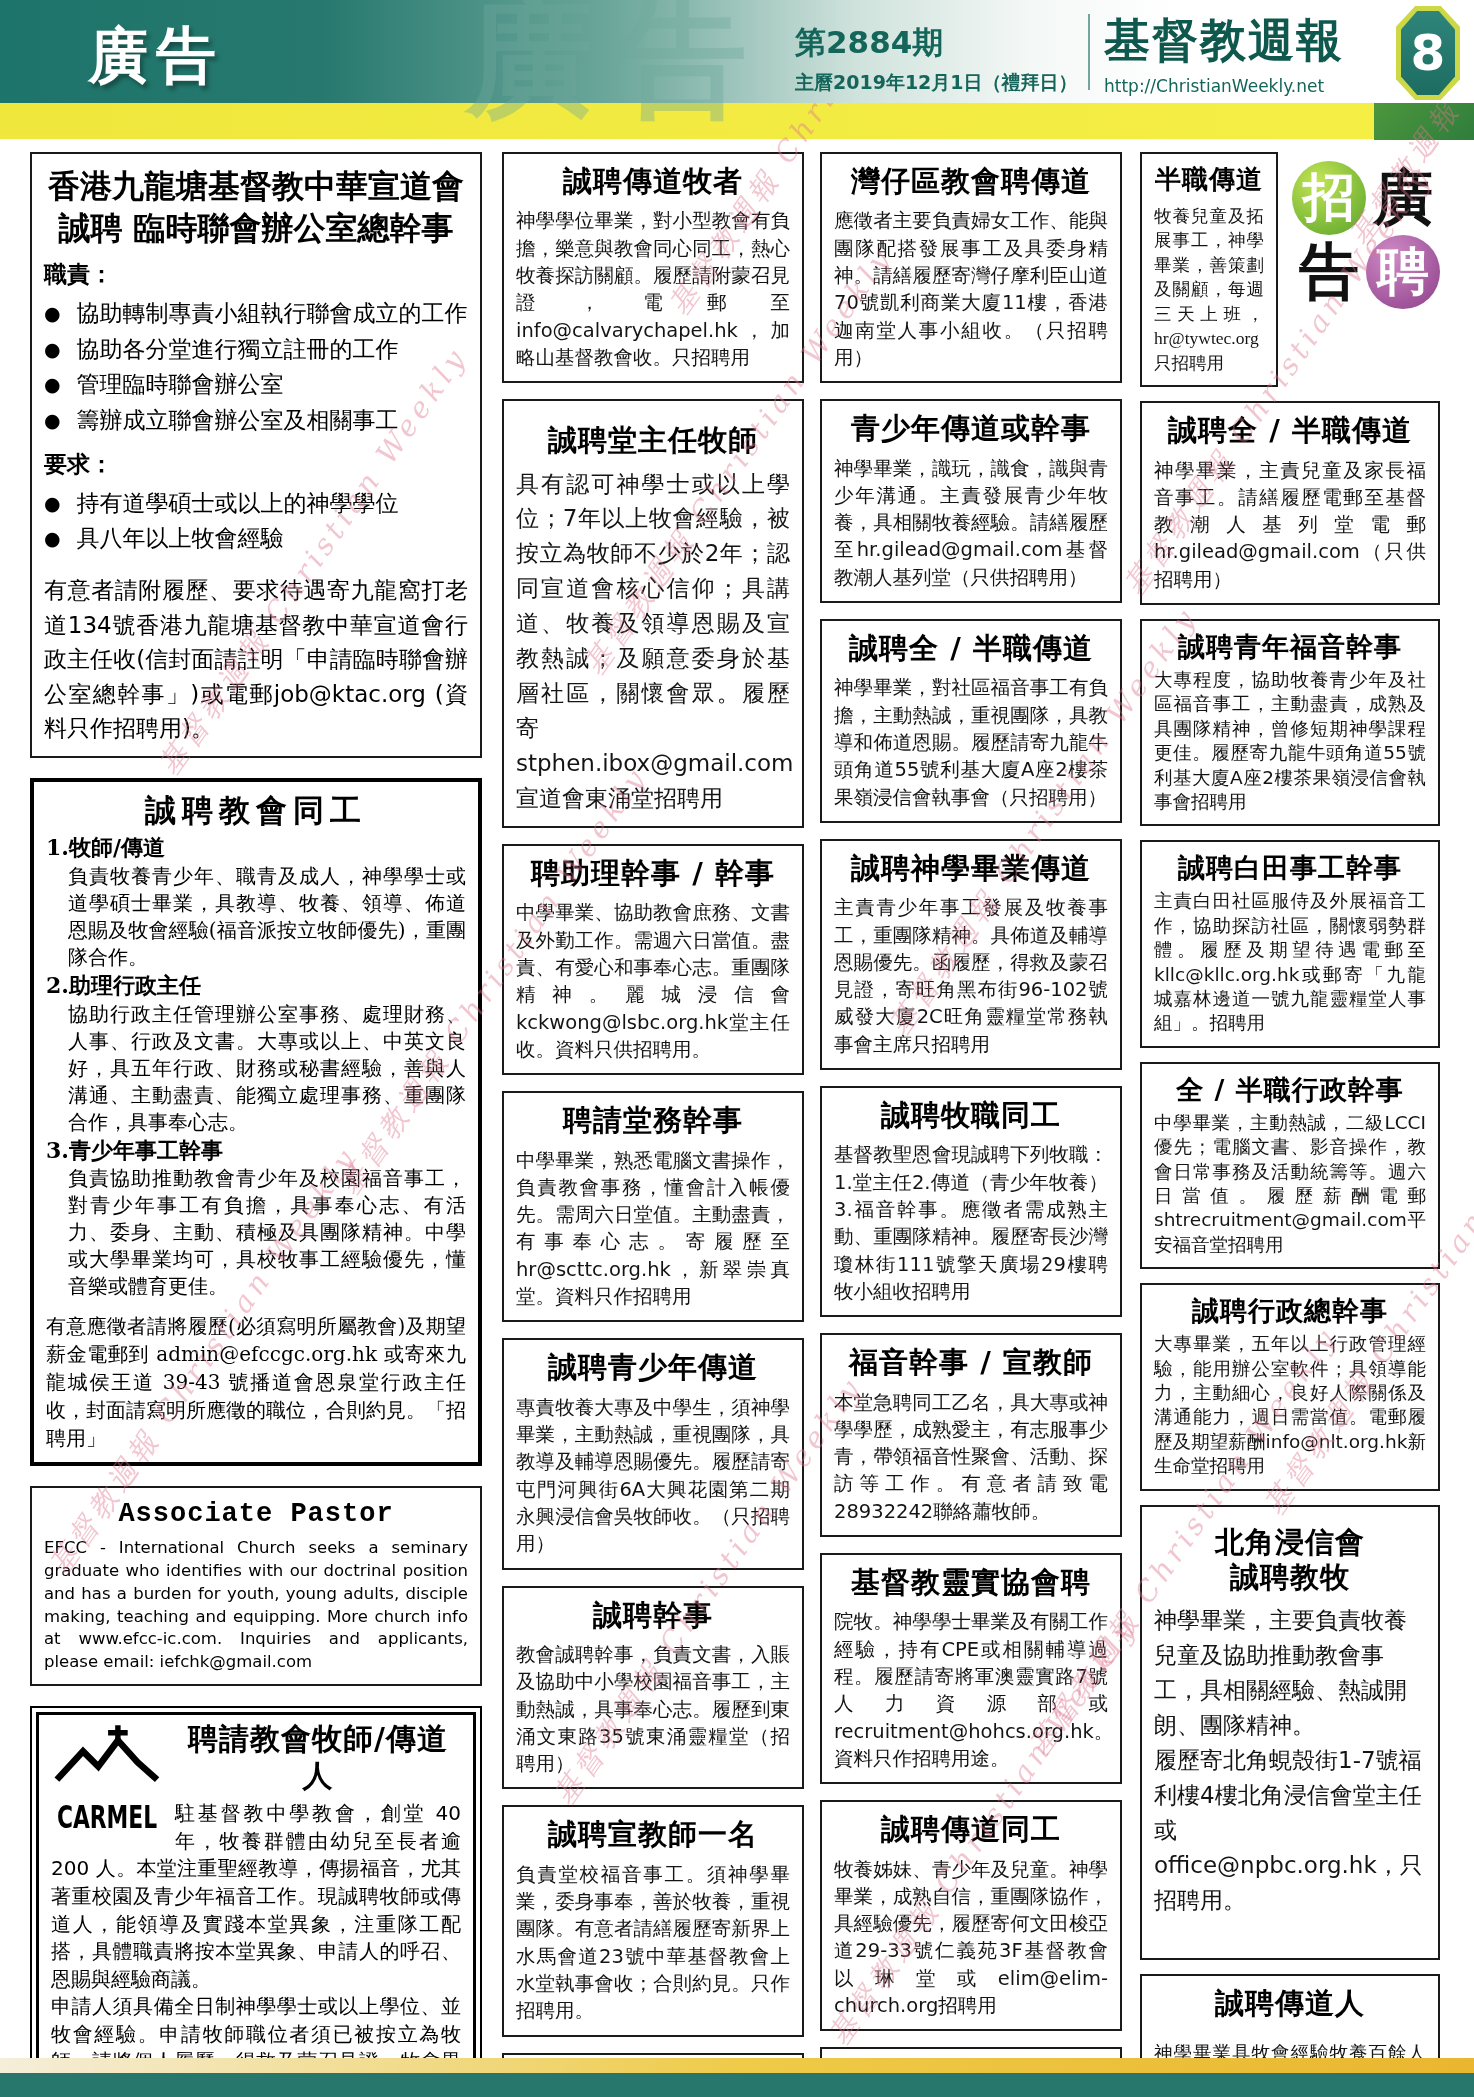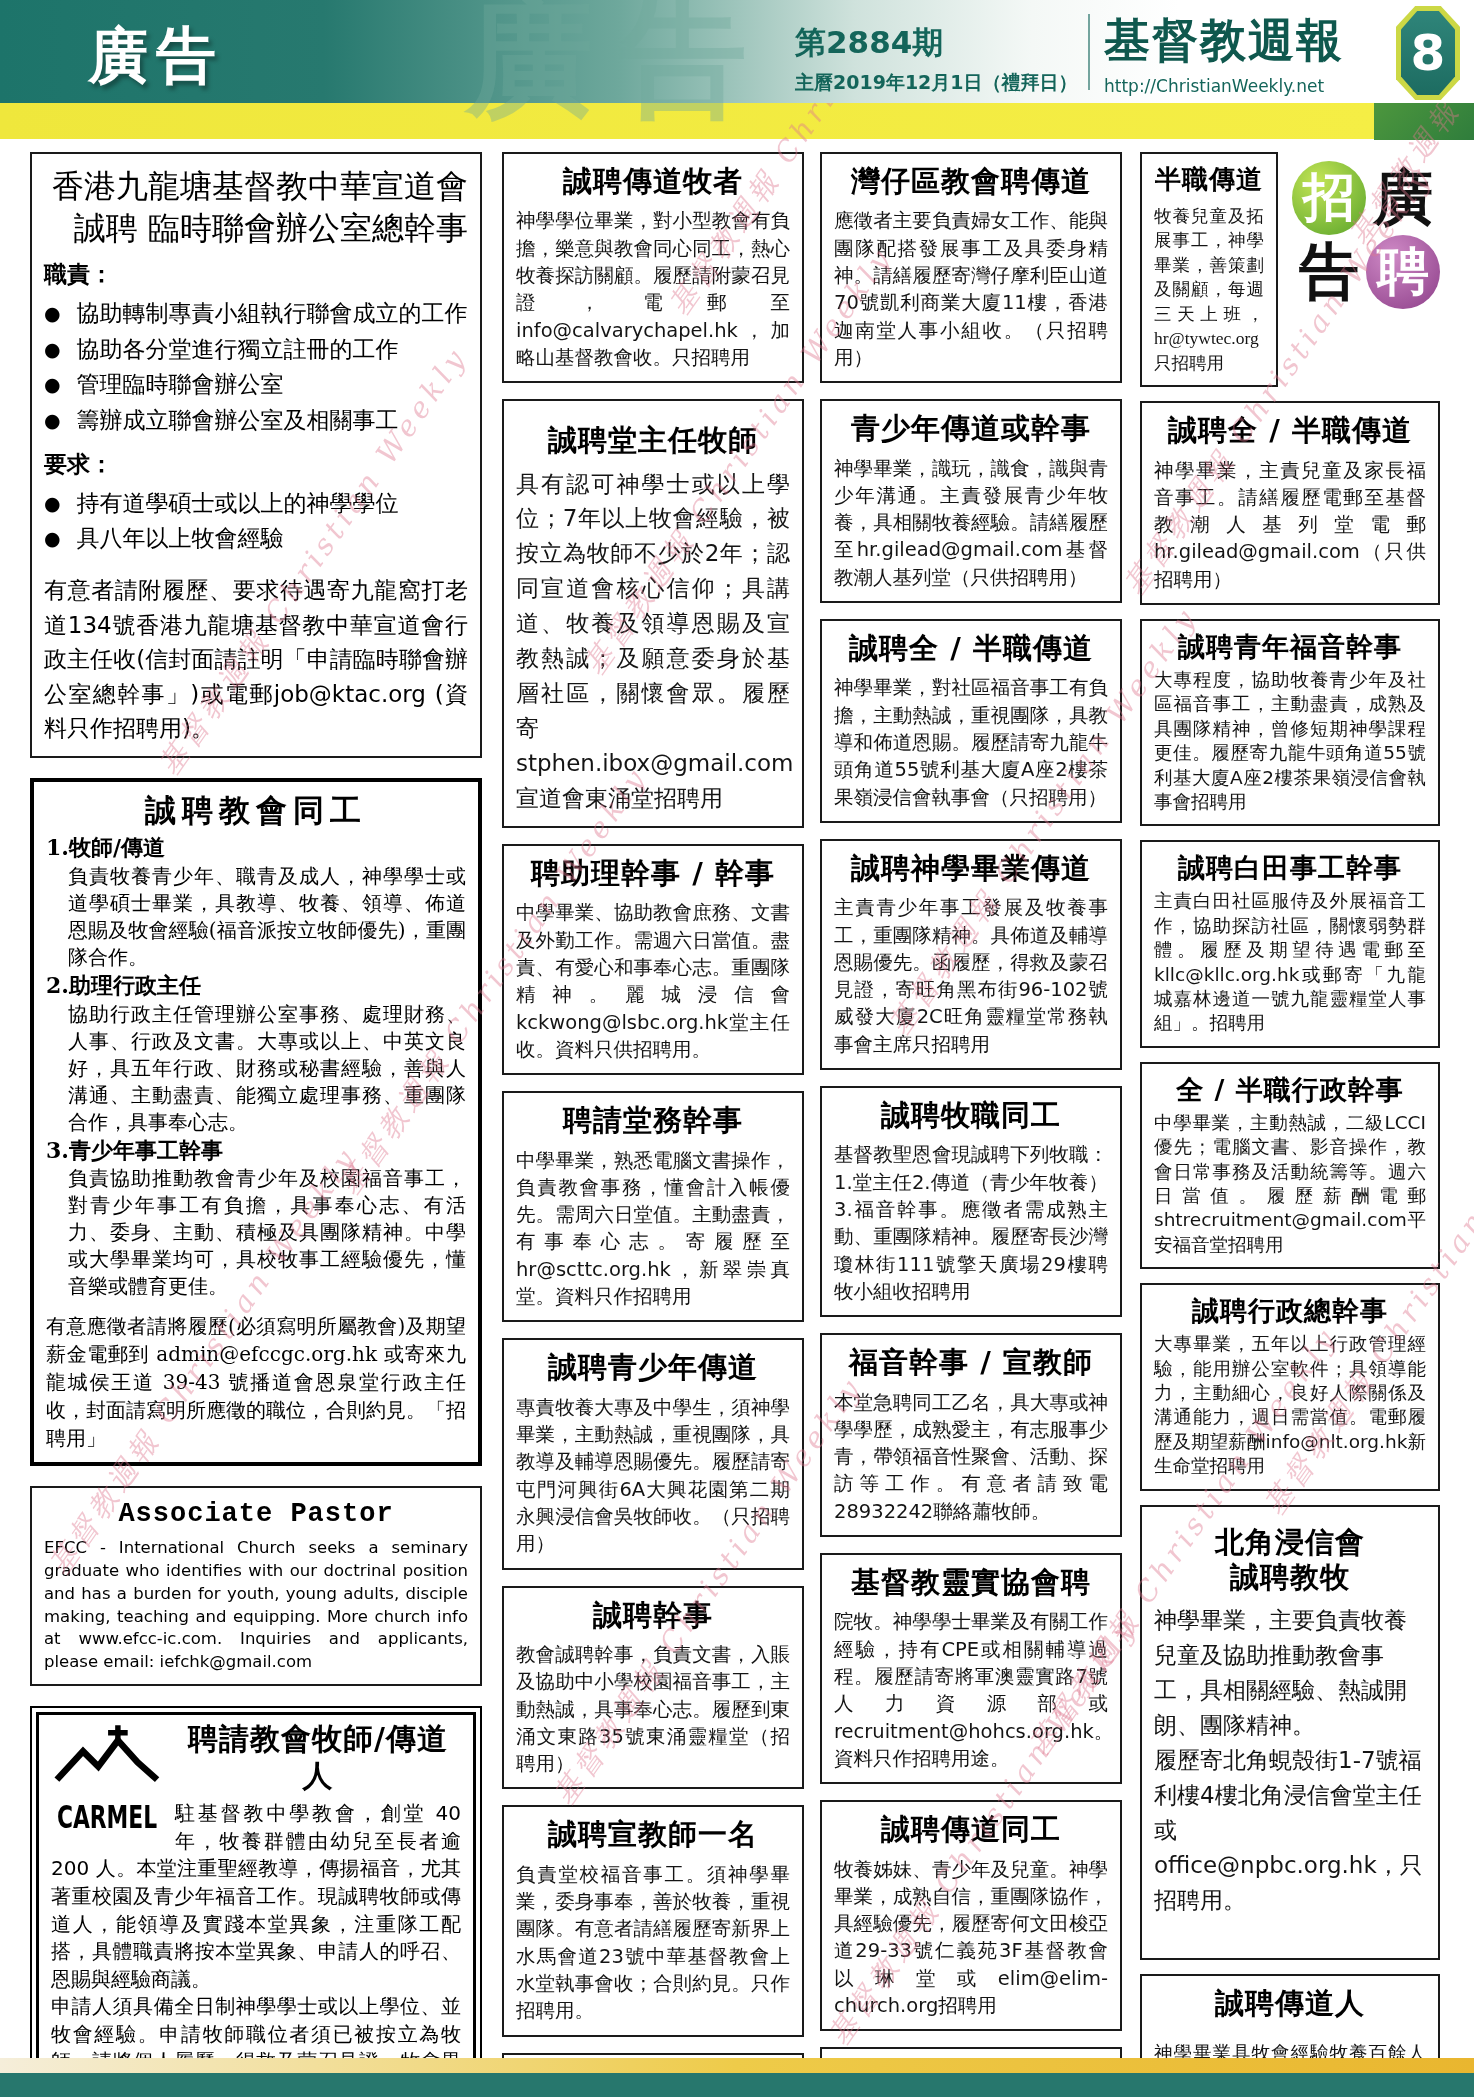--- a/index.html
+++ b/index.html
@@ -51,21 +51,21 @@
   .ad{background:#fff;border:2px solid #1a1a1a;padding:8px 12px 10px;box-sizing:border-box;overflow:hidden;}
   .ad-title{text-align:center;font-weight:bold;color:#000;font-size:29px;line-height:1.22;
     white-space:pre-line;margin:2px 0 8px;letter-spacing:1px;}
   .ad-body{font-size:19.5px;line-height:1.4;text-align:justify;color:#141414;white-space:pre-line;}
   .big-body{font-size:23px;line-height:1.52;}
   .pair{display:flex;gap:14px;}
   .pair .ad{flex:1;}
   .small-title{font-size:26px;}
 
   
-  .ktac-title{text-align:right;font-weight:normal;font-size:32px;line-height:1.3;margin:4px 0 10px;}
+  .ktac-title{text-align:center;font-weight:bold;font-size:32px;line-height:1.3;margin:4px 0 10px;}
   .ktac-label{font-size:23px;font-weight:bold;margin:10px 0 6px;}
   .bullet{display:flex;gap:16px;font-size:23px;line-height:1.55;}
   .bullet .dot{flex:0 0 auto;font-size:19px;padding-top:3px;}
   .ktac-footer{font-size:23px;line-height:1.5;text-align:justify;margin-top:16px;}
 
   .serif-box{border:4px solid #000;font-family:"DejaVu Serif","Liberation Serif",serif;}
   .serif-box .ad-title{font-size:31px;letter-spacing:6px;margin-bottom:4px;}
   .cw-h{font-size:22px;font-weight:bold;line-height:1.35;}
   .cw-t{font-size:20px;line-height:1.35;text-align:justify;padding-left:22px;}
   .cw-f{font-size:20px;line-height:1.4;text-align:justify;margin-top:12px;}

